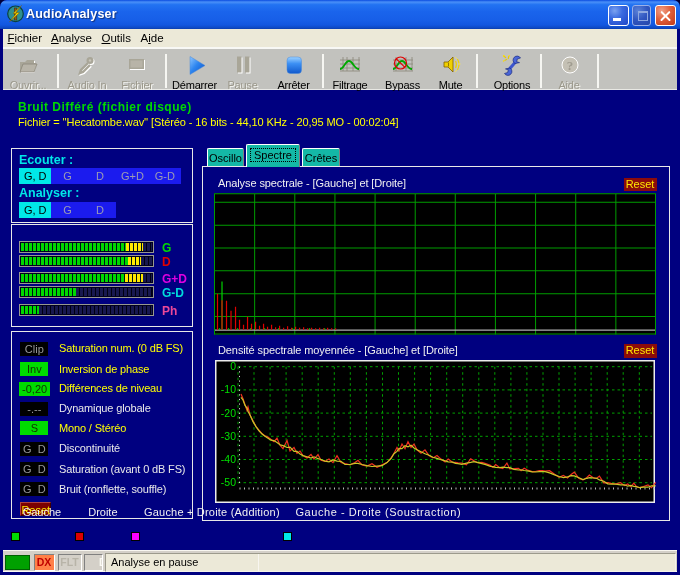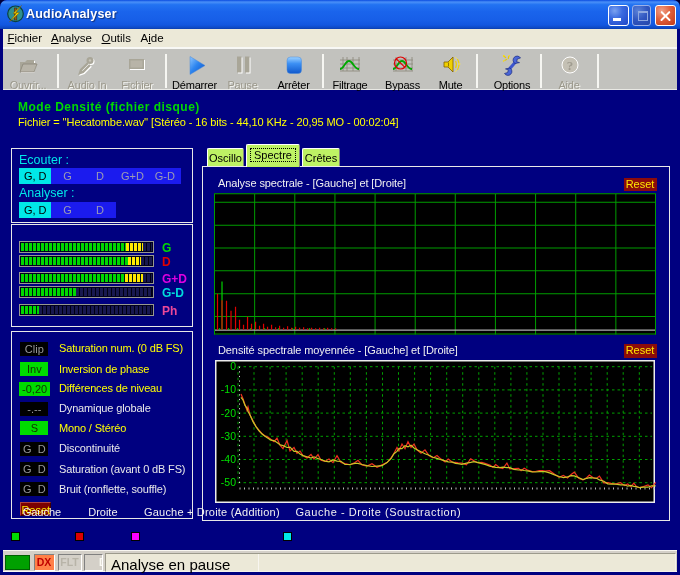--- a/index.html
+++ b/index.html
@@ -34,21 +34,21 @@
 .tbtn .lbl { position:absolute; bottom:2.5px; width:100%; text-align:center; }
 .tbtn.dis .lbl { color:#9b988b; text-shadow:1px 1px 0 #f2f2ee; }
 .tbtn .ic { position:absolute; left:0; right:0; top:2px; height:22px; }
 .tsep { position:absolute; top:5px; width:1px; height:34px; background:#9a9a92; border-right:2px solid #f6f6f2; }
 
 #client { position:absolute; left:3px; top:93px; width:674px; height:457px; background:#000080; }
 .grbox { position:absolute; border:1px solid #e8e8e8; }
 #modeTxt { position:absolute; left:15px; top:7px; color:#00d800; font-weight:bold; font-size:12px; letter-spacing:0.5px; }
 #fileTxt { position:absolute; left:15px; top:23px; color:#ffff00; font-size:11px; letter-spacing:-0.1px; }
 
-.cyanlbl { color:#00e8e8; font-weight:normal; font-size:12.5px; position:absolute; }
+.cyanlbl { color:#00e8e8; font-weight:bold; font-size:12.5px; position:absolute; }
 .selrow { position:absolute; height:16px; background:#1b1bee; }
 .selrow .cell { position:absolute; top:0; height:16px; text-align:center; font-size:11px;
   color:#9c9cb4; line-height:16px; }
 .selrow .cell.on { font-weight:normal; }
 .selrow .cell.on { background:#00e8e8; color:#000; }
 
 .mbar { position:absolute; left:15.5px; width:135px; height:12px; border:1px solid #989890; background:#000020; }
 .mlbl { position:absolute; left:159px; font-size:12px; font-weight:bold; width:40px; }
 .seg { position:absolute; top:1px; bottom:1px; }
 .sgr { background:repeating-linear-gradient(90deg,#00d800 0,#00d800 2.8px,#001018 2.8px,#001018 4px); }
@@ -56,37 +56,37 @@
 .sdk { background:repeating-linear-gradient(90deg,#181850 0,#181850 2.8px,#000010 2.8px,#000010 4px); }
 
 .badge { position:absolute; left:17.3px; width:28px; height:14px; font-size:11px; text-align:center;
   line-height:14px; }
 .bblack { background:#000000; color:#989898; }
 .bgreen { background:#00dc00; color:#103000; }
 .bred { background:#7c0000; color:#ffec00; border:1px solid #b04040; border-bottom-color:#400000; border-right-color:#400000; }
 .slbl { position:absolute; left:56px; font-size:11px; letter-spacing:-0.15px; }
 .ylw { color:#ffff00; } .wht { color:#e8e8e8; }
 
-.tab { position:absolute; background:#bef264; border:1px solid #fff; border-bottom:none;
+.tab { position:absolute; background:#14b8a6; border:1px solid #fff; border-bottom:none;
   border-right-color:#808080; border-radius:2px 2px 0 0; font-size:11px; text-align:center; color:#000; }
 
 .rsbtn { position:absolute; width:33px; height:13.5px; background:#8b0b0b; color:#ffe800;
   font-size:11px; text-align:center; line-height:13.5px; }
 .wlabel { position:absolute; color:#f0f0f0; font-size:11px; letter-spacing:-0.1px; }
 
 .lsq { position:absolute; width:7px; height:7px; top:439.5px; outline:1px solid #000; }
 .ltx { position:absolute; top:413px; color:#f0f0f0; font-size:11px; }
 
 #statusbar { position:absolute; left:3px; top:550px; width:674px; height:22px; background:#d4d0c8;
   border-top:1px solid #f8f6f0; border-bottom:1.5px solid #faf9f4; }
 .stbadge { position:absolute; top:2.5px; height:17px; font-size:10.5px; font-weight:bold; overflow:hidden;
   text-align:center; border:1px solid #808080; border-bottom-color:#fff; border-right-color:#fff; line-height:15px; }
 #stpanel { position:absolute; left:102px; top:1.5px; width:571px; height:19px; background:#ece9d8;
   border:1px solid #9c9a8c; border-bottom-color:#f4f2ea; border-right-color:#f4f2ea; }
-#stpanel span { position:absolute; left:5px; top:2.5px; font-size:15px; color:#000;text-align:right; }
+#stpanel span { position:absolute; left:5px; top:2.5px; font-size:11px; color:#000;text-align:right; }
 </style>
 </head>
 <body>
 <div id="win">
   <div id="title">
     <svg id="appicon" viewBox="0 0 19 19">
       <circle cx="9.5" cy="9.8" r="7.8" fill="#2e8f8f" stroke="#0a4040" stroke-width="1.2"></circle>
       <rect x="8.4" y="4" width="2.4" height="12" fill="#8a5a20" stroke="#4a2c08" stroke-width="0.6"></rect>
       <path d="M15.5 1.5 L7 9.5 L10.3 9.5 L3.5 17.8 L13.5 8.7 L9.8 8.7 Z" fill="#ffe000" stroke="#7a5a00" stroke-width="0.5"></path>
     </svg>
@@ -228,21 +228,21 @@
         <div class="ic" id="icAide"><svg width="56" height="22" viewBox="0 0 56 22">
 <g transform="translate(20,2)">
 <circle cx="9" cy="9" r="8" fill="#c4c0b4" stroke="#fff" stroke-width="1"></circle>
 <text x="9" y="13.5" text-anchor="middle" font-size="13" font-weight="bold" fill="#a09c90" font-family="Liberation Serif, serif">?</text>
 </g>
           </svg></div>
         <div class="lbl">Aide</div>
       </div>
   </div>
   <div id="client">
-    <div id="modeTxt">Mode Densité (fichier disque)</div>
+    <div id="modeTxt">Bruit Différé (fichier disque)</div>
     <div id="fileTxt">Fichier = ''Hecatombe.wav'' [Stéréo - 16 bits - 44,10 KHz - 20,95 MO - 00:02:04]</div>
 
     <div class="grbox" id="boxEc" style="left:8px; top:55px; width:182px; height:75px;"></div>
     <div class="grbox" id="boxMt" style="left:8px; top:131px; width:182px; height:103px;"></div>
     <div class="grbox" id="boxSt" style="left:8px; top:238px; width:182px; height:188px;"></div>
 
     <div class="cyanlbl" style="left:16px; top:60px;">Ecouter :</div>
     <div class="selrow" style="left:16px; top:75px; width:162px;">
       <div class="cell on" style="left:0; width:32.4px;">G, D</div>
       <div class="cell" style="left:32.4px; width:32.4px;">G</div>

